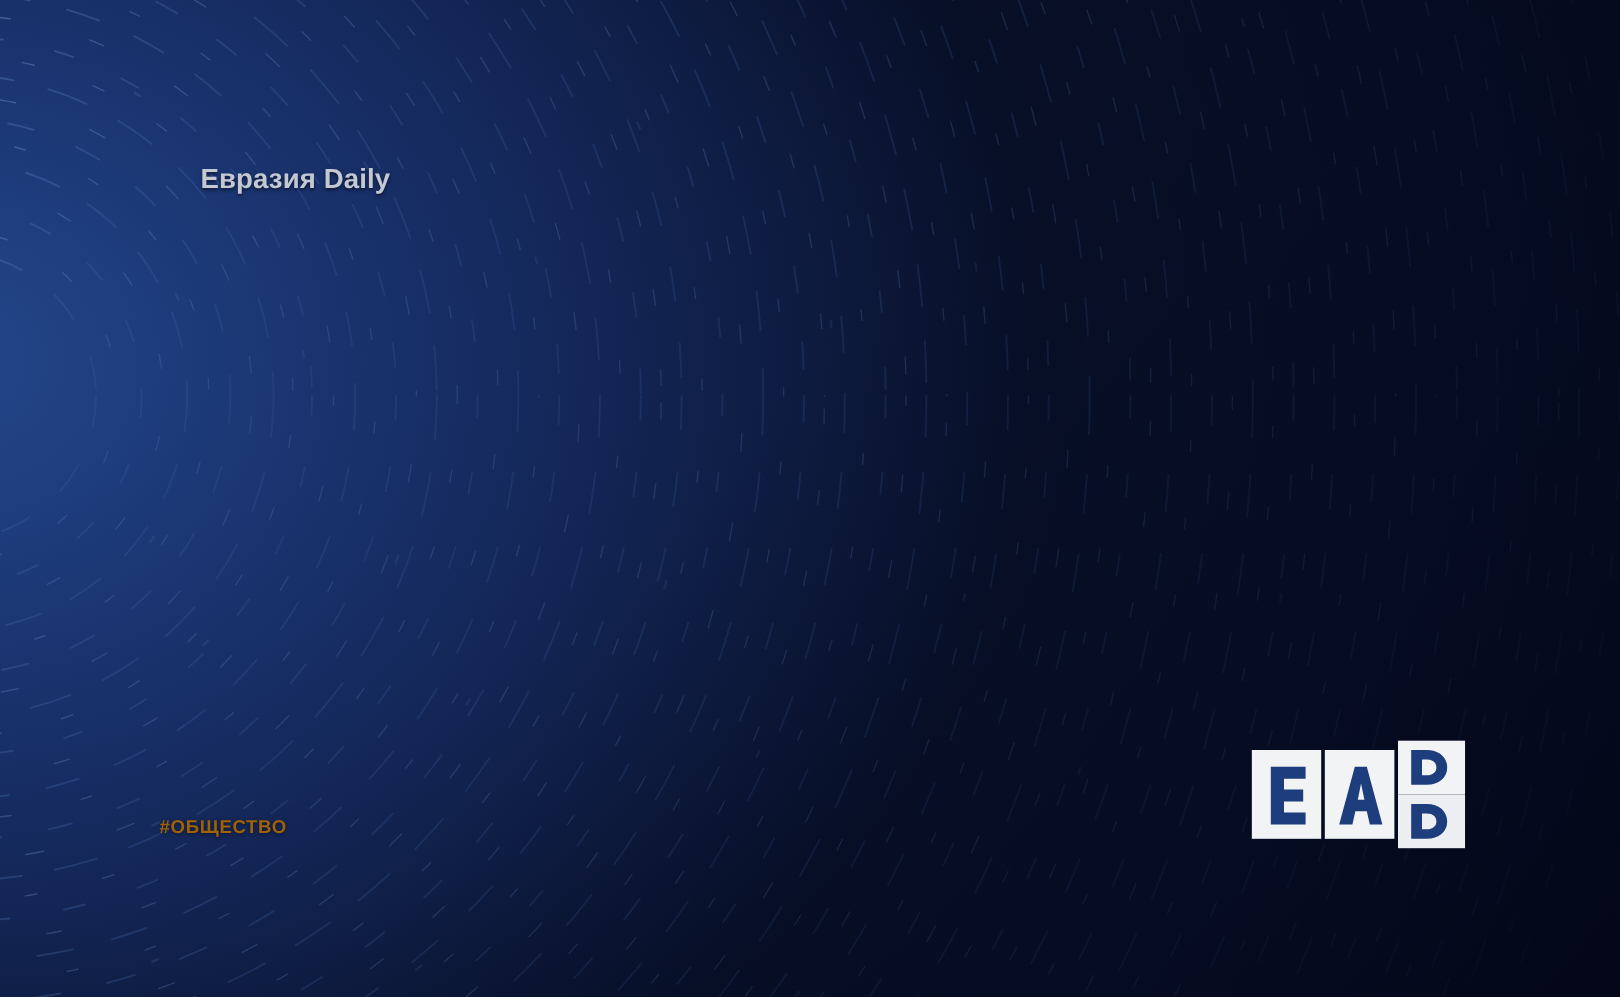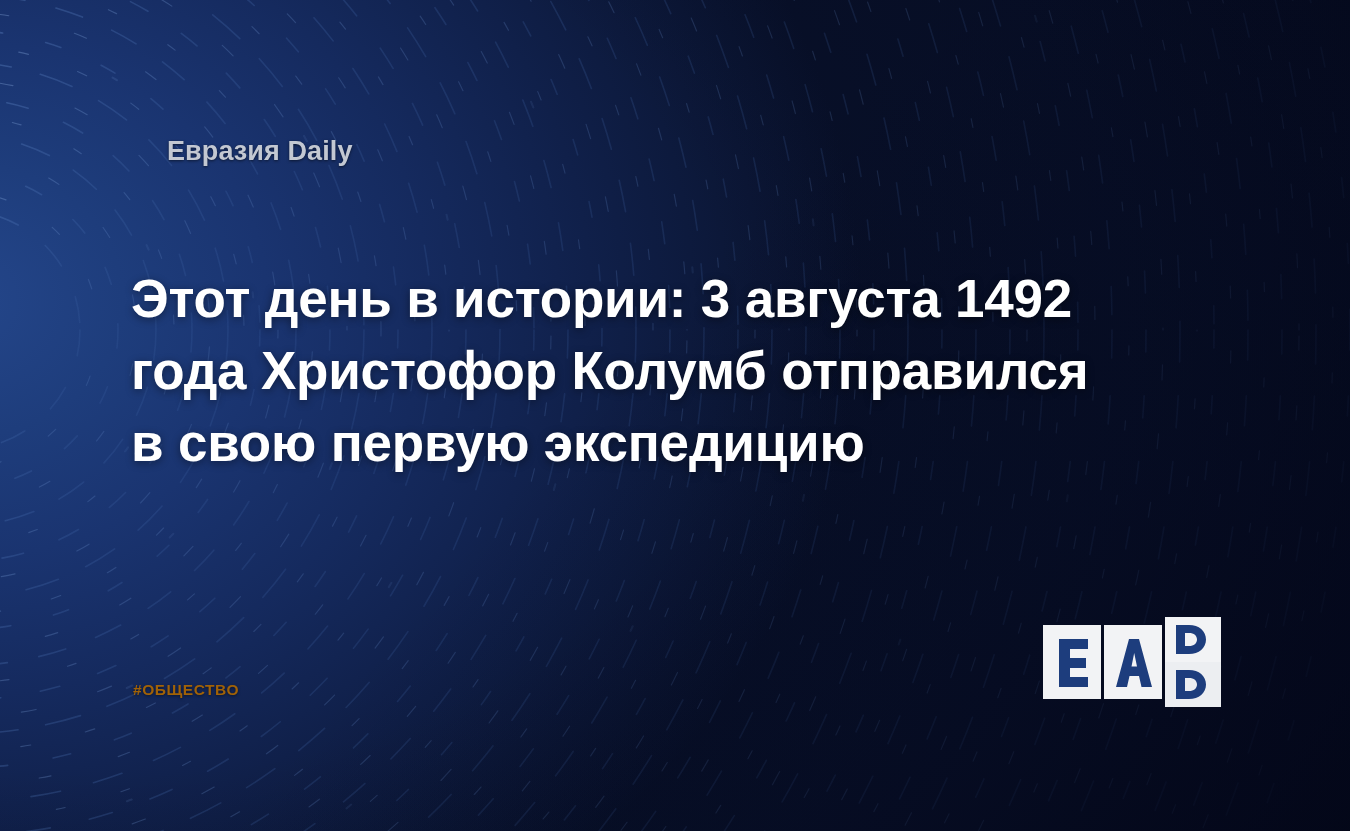--- a/index.html
+++ b/index.html
@@ -63,21 +63,21 @@
   
   .content {
     position: absolute;
     inset: 0;
   }
 
   #masthead {
     position: absolute;
     left: 133px;
     top: 136px;
-    font-size: 27px;
+    font-size: 23px;
     font-weight: bold;
     letter-spacing: 0.1px;
     color: #c3c8d2;
     text-shadow: 0 1px 3px rgba(0,0,0,0.55);
     white-space: nowrap;
     padding-left: 34px;
   }
 
   #headline {
     position: absolute;
@@ -240,21 +240,20 @@
     </svg>
   </div>
 
   <div class="bg-layer" id="bg-vignette"></div>
   <div class="bg-layer" id="bg-corner-dark"></div>
 
   <div class="content">
 
     <div id="masthead">Евразия Daily</div>
 
-    <h1 id="headline">Этот день в истории: 3 августа 1492 года Христофор Колумб отправился в свою первую экспедицию</h1>
 
     <div id="category-tag">#ОБЩЕСТВО</div>
 
     <div id="logo">
       <svg width="178" height="90" viewBox="0 0 178 90" xmlns="http://www.w3.org/2000/svg">
 
         <g>
           <rect x="0" y="8" width="58" height="74" fill="#f2f3f5"></rect>
           <path d="M16 22 H45 V32 H27 V41 H43 V51 H27 V60 H45 V70 H16 Z" fill="#1d3d7d"></path>
         </g>

